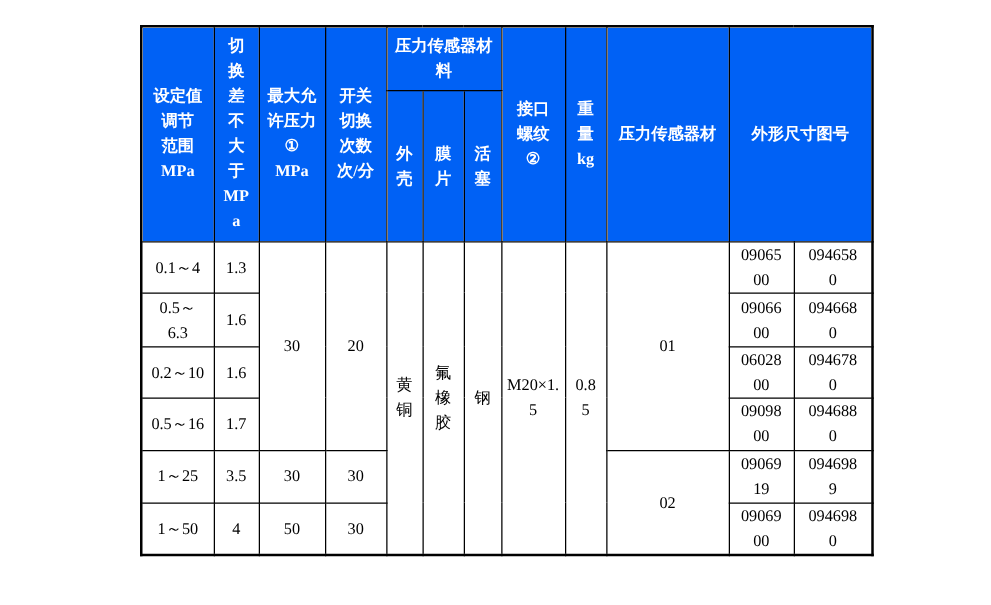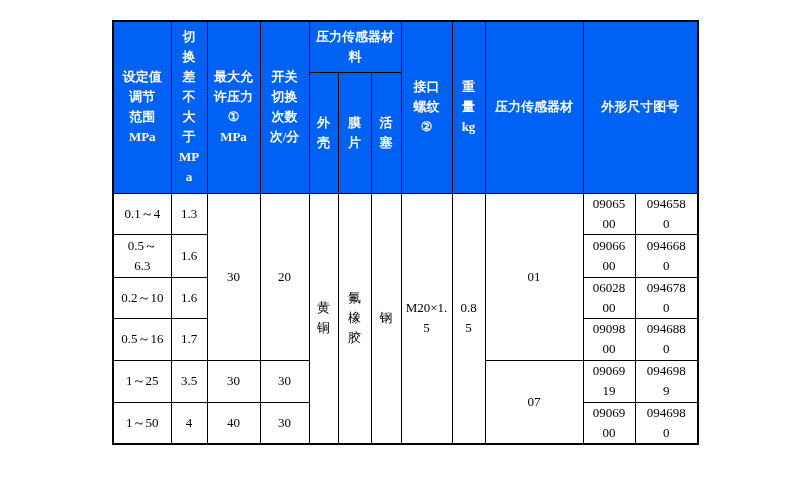--- a/index.html
+++ b/index.html
@@ -158,30 +158,30 @@
         <td>09098
 00</td>
         <td>094688
 0</td>
       </tr>
       <tr class="brow5">
         <td>1～25</td>
         <td>3.5</td>
         <td>30</td>
         <td>30</td>
-        <td rowspan="2">07</td>
+        <td rowspan="2">02</td>
         <td>09069
 19</td>
         <td>094698
 9</td>
       </tr>
       <tr class="brow6">
         <td>1～50</td>
         <td>4</td>
-        <td>40</td>
+        <td>50</td>
         <td>30</td>
         <td>09069
 00</td>
         <td>094698
 0</td>
       </tr>
     </tbody>
   </table>
 </div>
 

